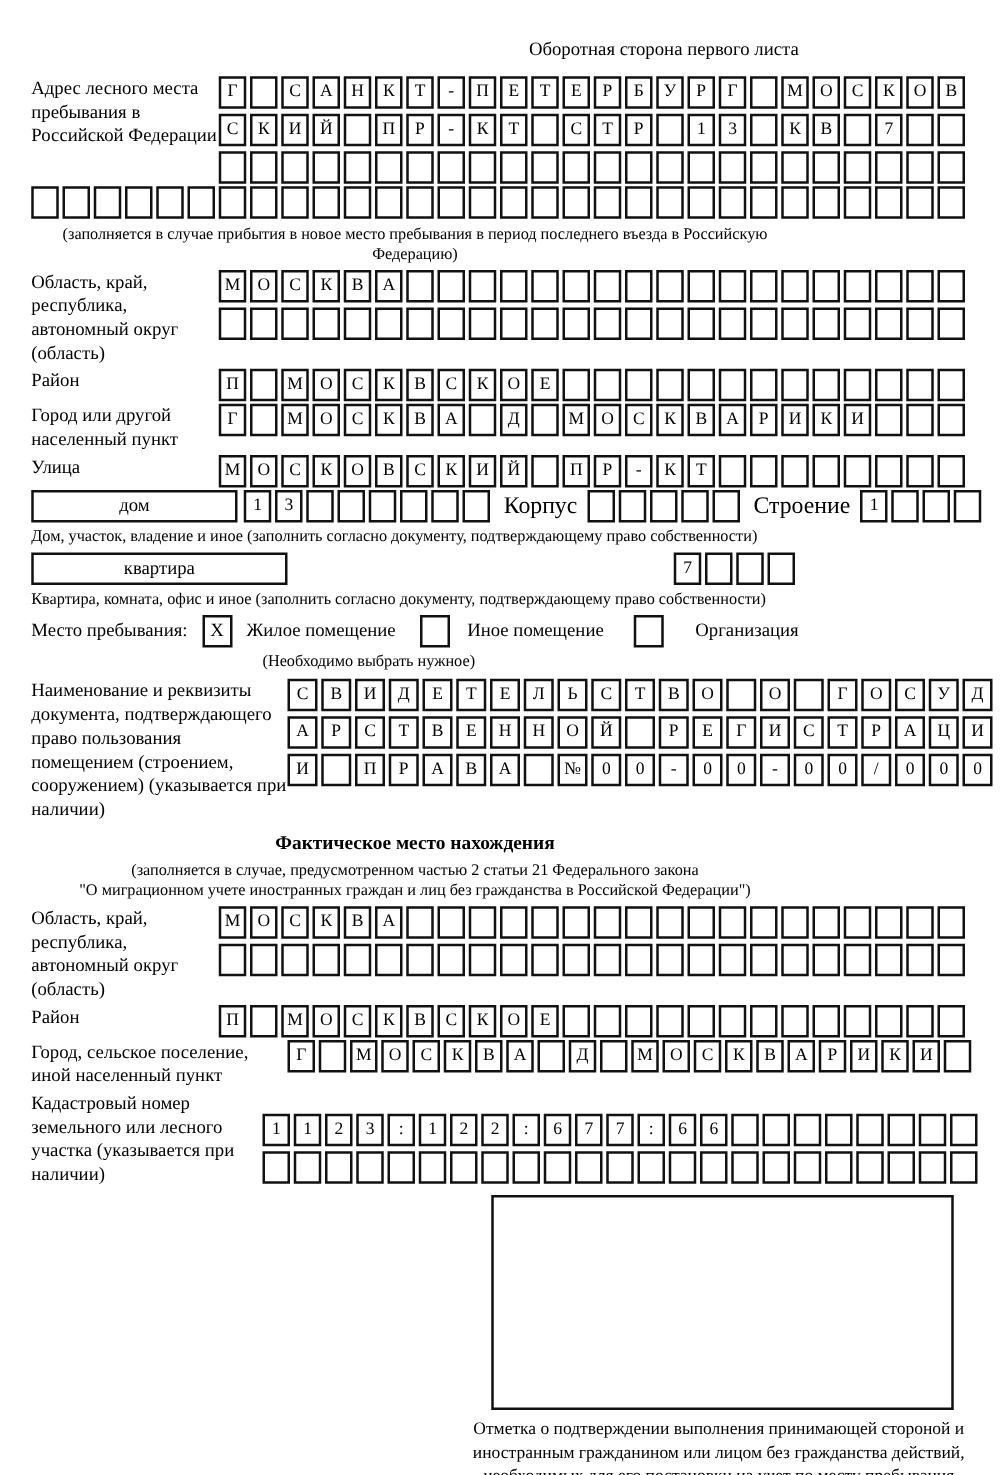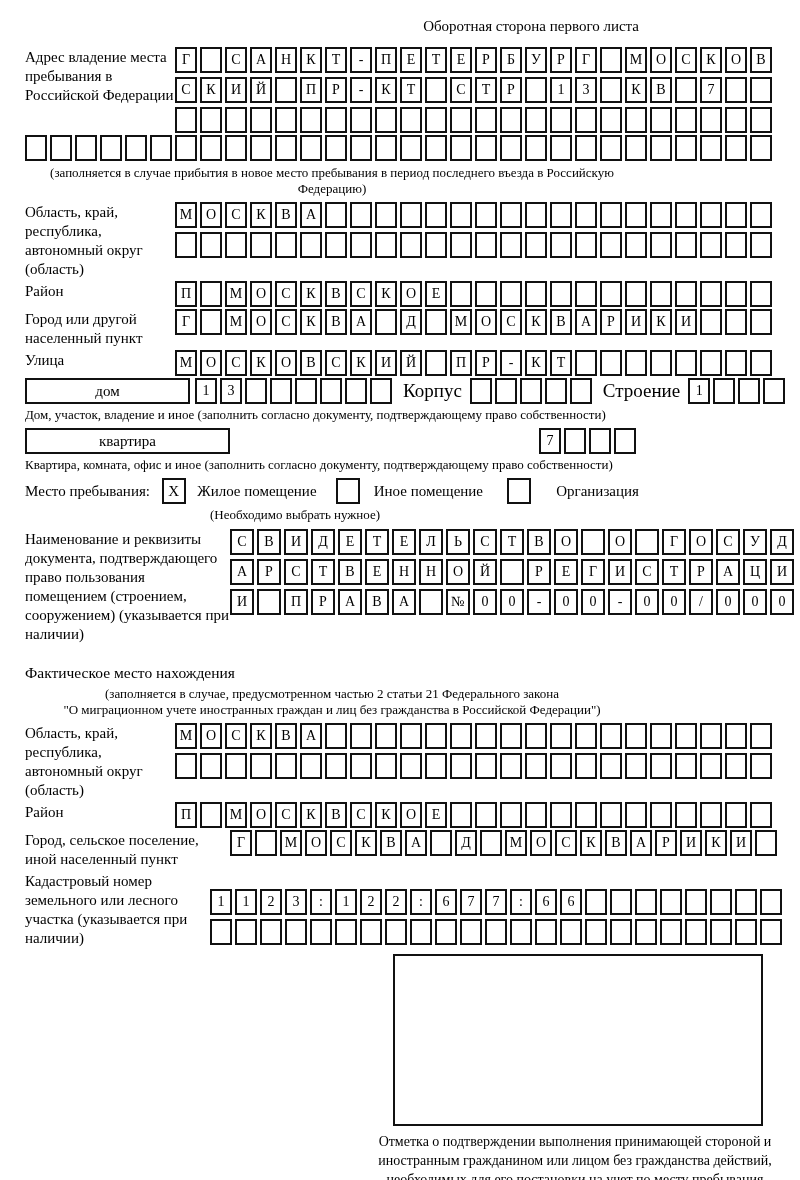--- a/index.html
+++ b/index.html
@@ -1,34 +1,34 @@
 <!DOCTYPE html>
 <html><head>
 <meta charset="utf-8">
 <style>
   html,body{margin:0;padding:0;background:#ffffff;overflow:hidden;}
   body{width:800px;height:1180px;font-family:"Liberation Serif",serif;color:#000;}
-  .page{box-sizing:border-box;width:664px;height:1180px;padding:18px 25px 0 25px;}
+  .page{box-sizing:border-box;width:664px;height:1180px;padding:32px 25px 0 25px;}
   .header-note{text-align:right;font-size:15px;margin-bottom:12px;}
   .block{display:flex;align-items:flex-start;margin-bottom:2px;}
   .row-label{font-size:15px;line-height:19px;flex-shrink:0;padding-top:1px;}
   .w150{width:150px;}
   .w205{width:205px;}
   .w185{width:185px;}
   .cells-col{display:flex;flex-direction:column;}
   .offset-top{margin-top:18px;}
   .cell-row{display:flex;margin-bottom:4px;}
   .cell-row.inline{margin-bottom:0;}
   .cell{box-sizing:content-box;width:18px;height:22px;border:2px solid #111;margin-right:3px;
         display:flex;align-items:center;justify-content:center;font-size:14px;flex-shrink:0;background:#fff;}
   .wide .cell{width:20px;}
   .caption{font-size:13px;line-height:16px;margin:0 0 5px 0;}
   .center{text-align:center;}
   .section-title{font-weight:bold;text-align:center;font-size:16px;margin:4px 0 8px 0;}
-  .sub-title{font-weight:normal;text-align:left;font-size:15.5px;margin:20px 0 4px 0;}
+  .sub-title{font-weight:bold;text-align:center;font-size:15.5px;margin:8px 0 4px 0;}
   .label-box{box-sizing:content-box;border:2px solid #111;height:22px;display:flex;align-items:center;
              justify-content:center;font-size:15px;flex-shrink:0;background:#fff;}
   .house-row,.apt-row,.stay-row{display:flex;align-items:center;margin-bottom:3px;justify-content:space-between;}
   .inline-label{font-size:19px;margin:0 8px 0 8px;white-space:nowrap;}
   .stay-label{font-size:15px;white-space:nowrap;}
   .checkbox{box-sizing:content-box;width:20px;height:22px;border:2px solid #111;margin:0 0 0 10px;
             display:flex;align-items:center;justify-content:center;font-size:15px;flex-shrink:0;}
   .opt-label{font-size:15px;margin-left:10px;white-space:nowrap;}
   .opt-label.gap{margin-left:12px;}
   .stay-note{font-size:13px;margin:0 0 6px 185px;}
@@ -37,21 +37,21 @@
   .mb0{margin-bottom:0;}
 </style>
 </head>
 <body>
 
 <div class="page">
 
   <div class="header-note">Оборотная сторона первого листа</div>
 
   <div class="block">
-    <div class="row-label w150">Адрес владение места пребывания в Российской Федерации</div>
+    <div class="row-label w150">Адрес лесного места пребывания в Российской Федерации</div>
     <div class="cells-col">
       <div class="cell-row">
           <div class="cell">Г</div>
           <div class="cell"></div>
           <div class="cell">С</div>
           <div class="cell">А</div>
           <div class="cell">Н</div>
           <div class="cell">К</div>
           <div class="cell">Т</div>
           <div class="cell">-</div>

